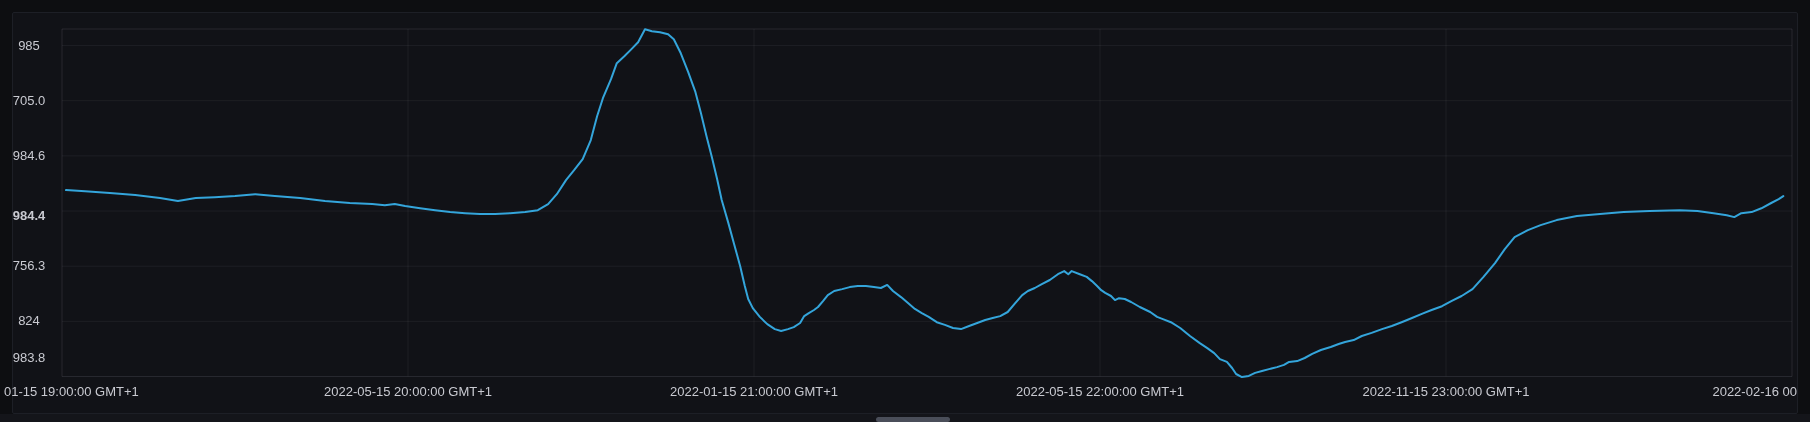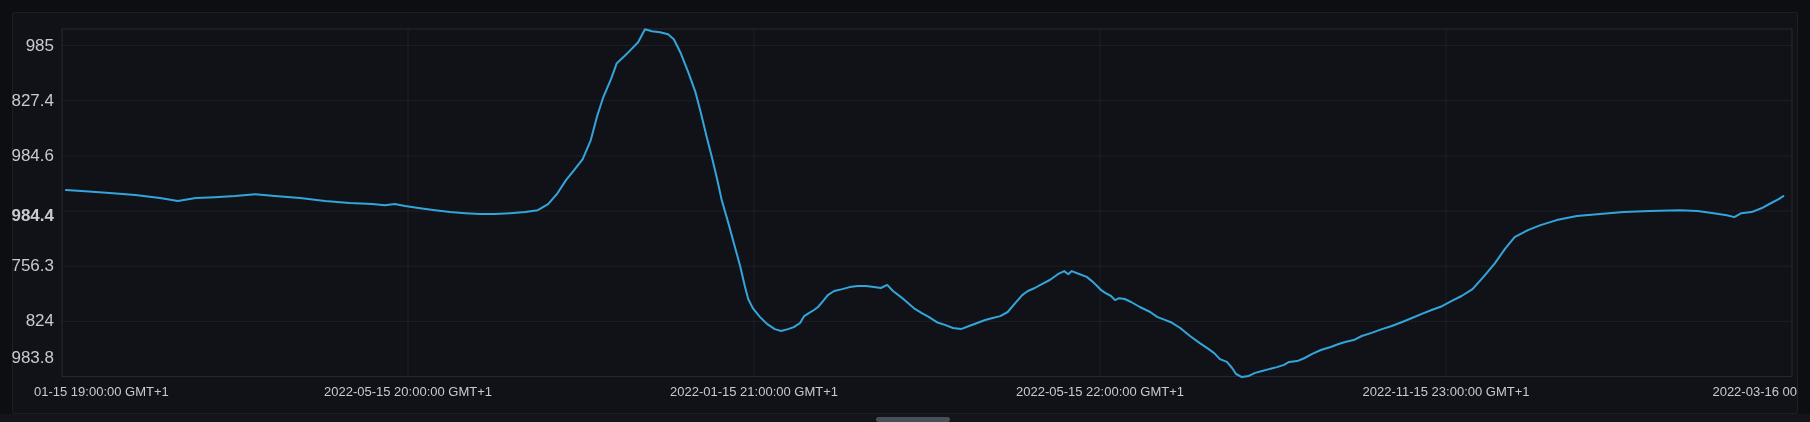--- a/index.html
+++ b/index.html
@@ -2,22 +2,22 @@
 <html><head>
 <meta charset="utf-8">
 <style>
   html,body{margin:0;padding:0;background:#0d0e11;}
   .page{position:relative;width:1810px;height:422px;background:#0d0e11;overflow:hidden;
         font-family:"Liberation Sans",sans-serif;}
   .panel{position:absolute;left:12px;top:12px;width:1786px;height:402px;
          background:#111217;border:1px solid #1d1f26;border-radius:2px;box-sizing:border-box;}
   .chart-svg{position:absolute;left:0;top:0;width:1810px;height:422px;}
   .labels{position:absolute;left:0;top:0;width:1810px;height:422px;pointer-events:none;}
-  .y-label{position:absolute;left:4px;width:50px;text-align:right;
-           font-size:17px;line-height:16px;color:#c9cad1;}
+  .y-label{position:absolute;left:4px;width:50px;text-align:center;
+           font-size:13px;line-height:16px;color:#c9cad1;}
   .x-label{position:absolute;top:384px;font-size:13px;line-height:16px;color:#c9cad1;white-space:nowrap;}
   .scroll-strip{position:absolute;left:0;top:414px;width:1810px;height:8px;background:#14151a;}
   .scroll-thumb{position:absolute;left:876px;top:3px;width:74px;height:5px;
                 border-radius:3px;background:#4a4e59;}
 </style>
 </head>
 <body>
 
 <div class="page">
   <div class="panel"></div>
@@ -39,29 +39,29 @@
         <line stroke="rgba(204,204,220,0.12)" stroke-width="1" x1="62" x2="62" y1="29" y2="376.5"></line>
         <line stroke="rgba(204,204,220,0.12)" stroke-width="1" x1="1792" x2="1792" y1="29" y2="376.5"></line>
         <line stroke="rgba(204,204,220,0.12)" stroke-width="1" x1="62" x2="1792" y1="29" y2="29"></line>
       </g>
     <g id="series-group">
         <path d="M66.0 190.1 L85.1 191.2 L109.9 193.1 L135.2 195.0 L160.0 198.1 L177.9 201.1 L195.8 198.1 L214.8 197.2 L235.0 196.1 L255.2 194.2 L274.8 196.1 L300.2 198.1 L325.0 201.1 L349.8 203.0 L372.2 204.1 L384.9 205.2 L394.7 204.1 L405.1 206.1 L420.1 208.3 L435.1 210.2 L450.1 212.1 L465.1 213.2 L480.1 214.1 L495.1 214.1 L510.1 213.2 L525.1 212.1 L537.8 210.2 L548.1 204.1 L556.8 194.2 L566.0 180.1 L574.1 170.2 L582.7 159.2 L590.8 140.1 L597.1 116.2 L602.9 98.2 L611.0 79.2 L616.8 63.2 L624.3 56.3 L631.2 49.4 L638.1 42.2 L645.0 29.3 L651.9 31.2 L660.0 32.3 L668.1 34.2 L673.8 39.2 L680.8 53.3 L688.3 72.3 L695.2 91.3 L700.9 113.1 L706.7 137.1 L711.9 157.2 L717.1 179.0 L721.7 200.0 L728.1 222.1 L733.8 243.0 L740.2 266.2 L744.8 286.0 L748.2 299.0 L752.8 308.1 L759.8 316.9 L767.3 324.1 L774.8 329.1 L781.1 331.0 L788.0 329.1 L793.8 327.1 L800.1 323.0 L804.2 316.1 L808.8 313.1 L814.0 310.0 L818.0 307.0 L823.2 300.9 L827.8 295.1 L834.2 291.0 L842.2 289.1 L849.7 287.1 L857.8 286.0 L865.9 286.0 L873.9 287.1 L880.9 288.0 L887.2 284.9 L893.0 291.0 L901.0 297.1 L908.0 303.1 L914.9 308.9 L921.8 313.1 L928.7 316.9 L936.8 322.2 L944.9 324.9 L953.0 328.0 L961.0 329.1 L969.1 326.0 L977.2 323.0 L985.2 320.0 L992.7 318.0 L1000.2 316.1 L1007.7 312.0 L1015.2 303.1 L1022.2 295.1 L1027.9 291.0 L1034.8 288.0 L1041.8 284.1 L1049.8 280.0 L1057.9 274.2 L1064.2 271.1 L1068.3 274.2 L1071.7 271.1 L1079.8 274.2 L1086.7 276.9 L1091.9 281.1 L1097.1 286.0 L1101.2 290.2 L1105.2 292.9 L1111.0 296.0 L1115.0 300.1 L1119.0 298.2 L1124.8 299.0 L1131.1 302.0 L1139.8 307.0 L1150.2 312.0 L1157.1 316.9 L1162.9 319.1 L1170.9 322.2 L1180.2 328.0 L1190.0 336.0 L1199.8 343.1 L1207.3 348.1 L1214.2 353.1 L1219.9 359.1 L1226.9 361.9 L1232.1 368.0 L1236.1 374.0 L1241.9 377.1 L1248.8 375.9 L1255.1 372.9 L1262.0 371.0 L1269.0 369.1 L1277.0 367.1 L1284.0 364.9 L1289.1 361.9 L1297.2 361.1 L1304.7 358.0 L1312.2 353.9 L1320.9 350.0 L1330.7 347.0 L1338.7 344.0 L1345.1 342.0 L1353.7 340.1 L1361.8 336.0 L1371.6 332.9 L1382.0 329.1 L1391.8 326.0 L1401.6 322.2 L1412.0 318.0 L1421.8 313.9 L1431.6 310.0 L1442.0 306.2 L1451.8 300.9 L1461.6 296.0 L1472.5 289.1 L1483.5 276.9 L1495.0 263.1 L1504.8 249.1 L1514.6 237.2 L1527.9 230.1 L1540.6 225.1 L1556.7 220.1 L1576.9 216.0 L1600.0 214.1 L1623.6 212.1 L1649.6 211.0 L1679.6 210.2 L1697.4 211.0 L1713.6 213.2 L1726.8 215.2 L1734.3 217.1 L1741.3 213.2 L1751.6 212.1 L1761.4 208.3 L1771.2 203.0 L1778.7 199.2 L1783.3 196.1" fill="none" stroke="#34a5db" stroke-width="2" stroke-linejoin="round" stroke-linecap="round"></path>
       </g>
   </svg>
   <div class="labels" id="labels">
       <div class="y-label" style="top: 37.5476px;">985</div>
-      <div class="y-label" style="top: 92.7063px;">827.4</div>
+      <div class="y-label" style="top: 92.7063px;">705.0</div>
       <div class="y-label" style="top: 147.865px;">984.6</div>
       <div class="y-label" style="top: 208px; font-weight: bold;">984.4</div>
       <div class="y-label" style="top: 258.183px;">756.3</div>
       <div class="y-label" style="top: 313.341px;">824</div>
       <div class="y-label" style="top: 350px;">983.8</div>
-      <div class="x-label" style="left: 34px;">01-15 19:00:00 GMT+1</div>
+      <div class="x-label" style="left: 4px;">01-15 19:00:00 GMT+1</div>
       <div class="x-label" style="left: 408px; transform: translateX(-50%);">2022-05-15 20:00:00 GMT+1</div>
       <div class="x-label" style="left: 754px; transform: translateX(-50%);">2022-01-15 21:00:00 GMT+1</div>
       <div class="x-label" style="left: 1100px; transform: translateX(-50%);">2022-05-15 22:00:00 GMT+1</div>
       <div class="x-label" style="left: 1446px; transform: translateX(-50%);">2022-11-15 23:00:00 GMT+1</div>
-      <div class="x-label" style="right: 13px;">2022-03-16 00</div>
+      <div class="x-label" style="right: 13px;">2022-02-16 00</div>
     </div>
   <div class="scroll-strip">
     <div class="scroll-thumb"></div>
   </div>
 </div>
 
 </body></html>

